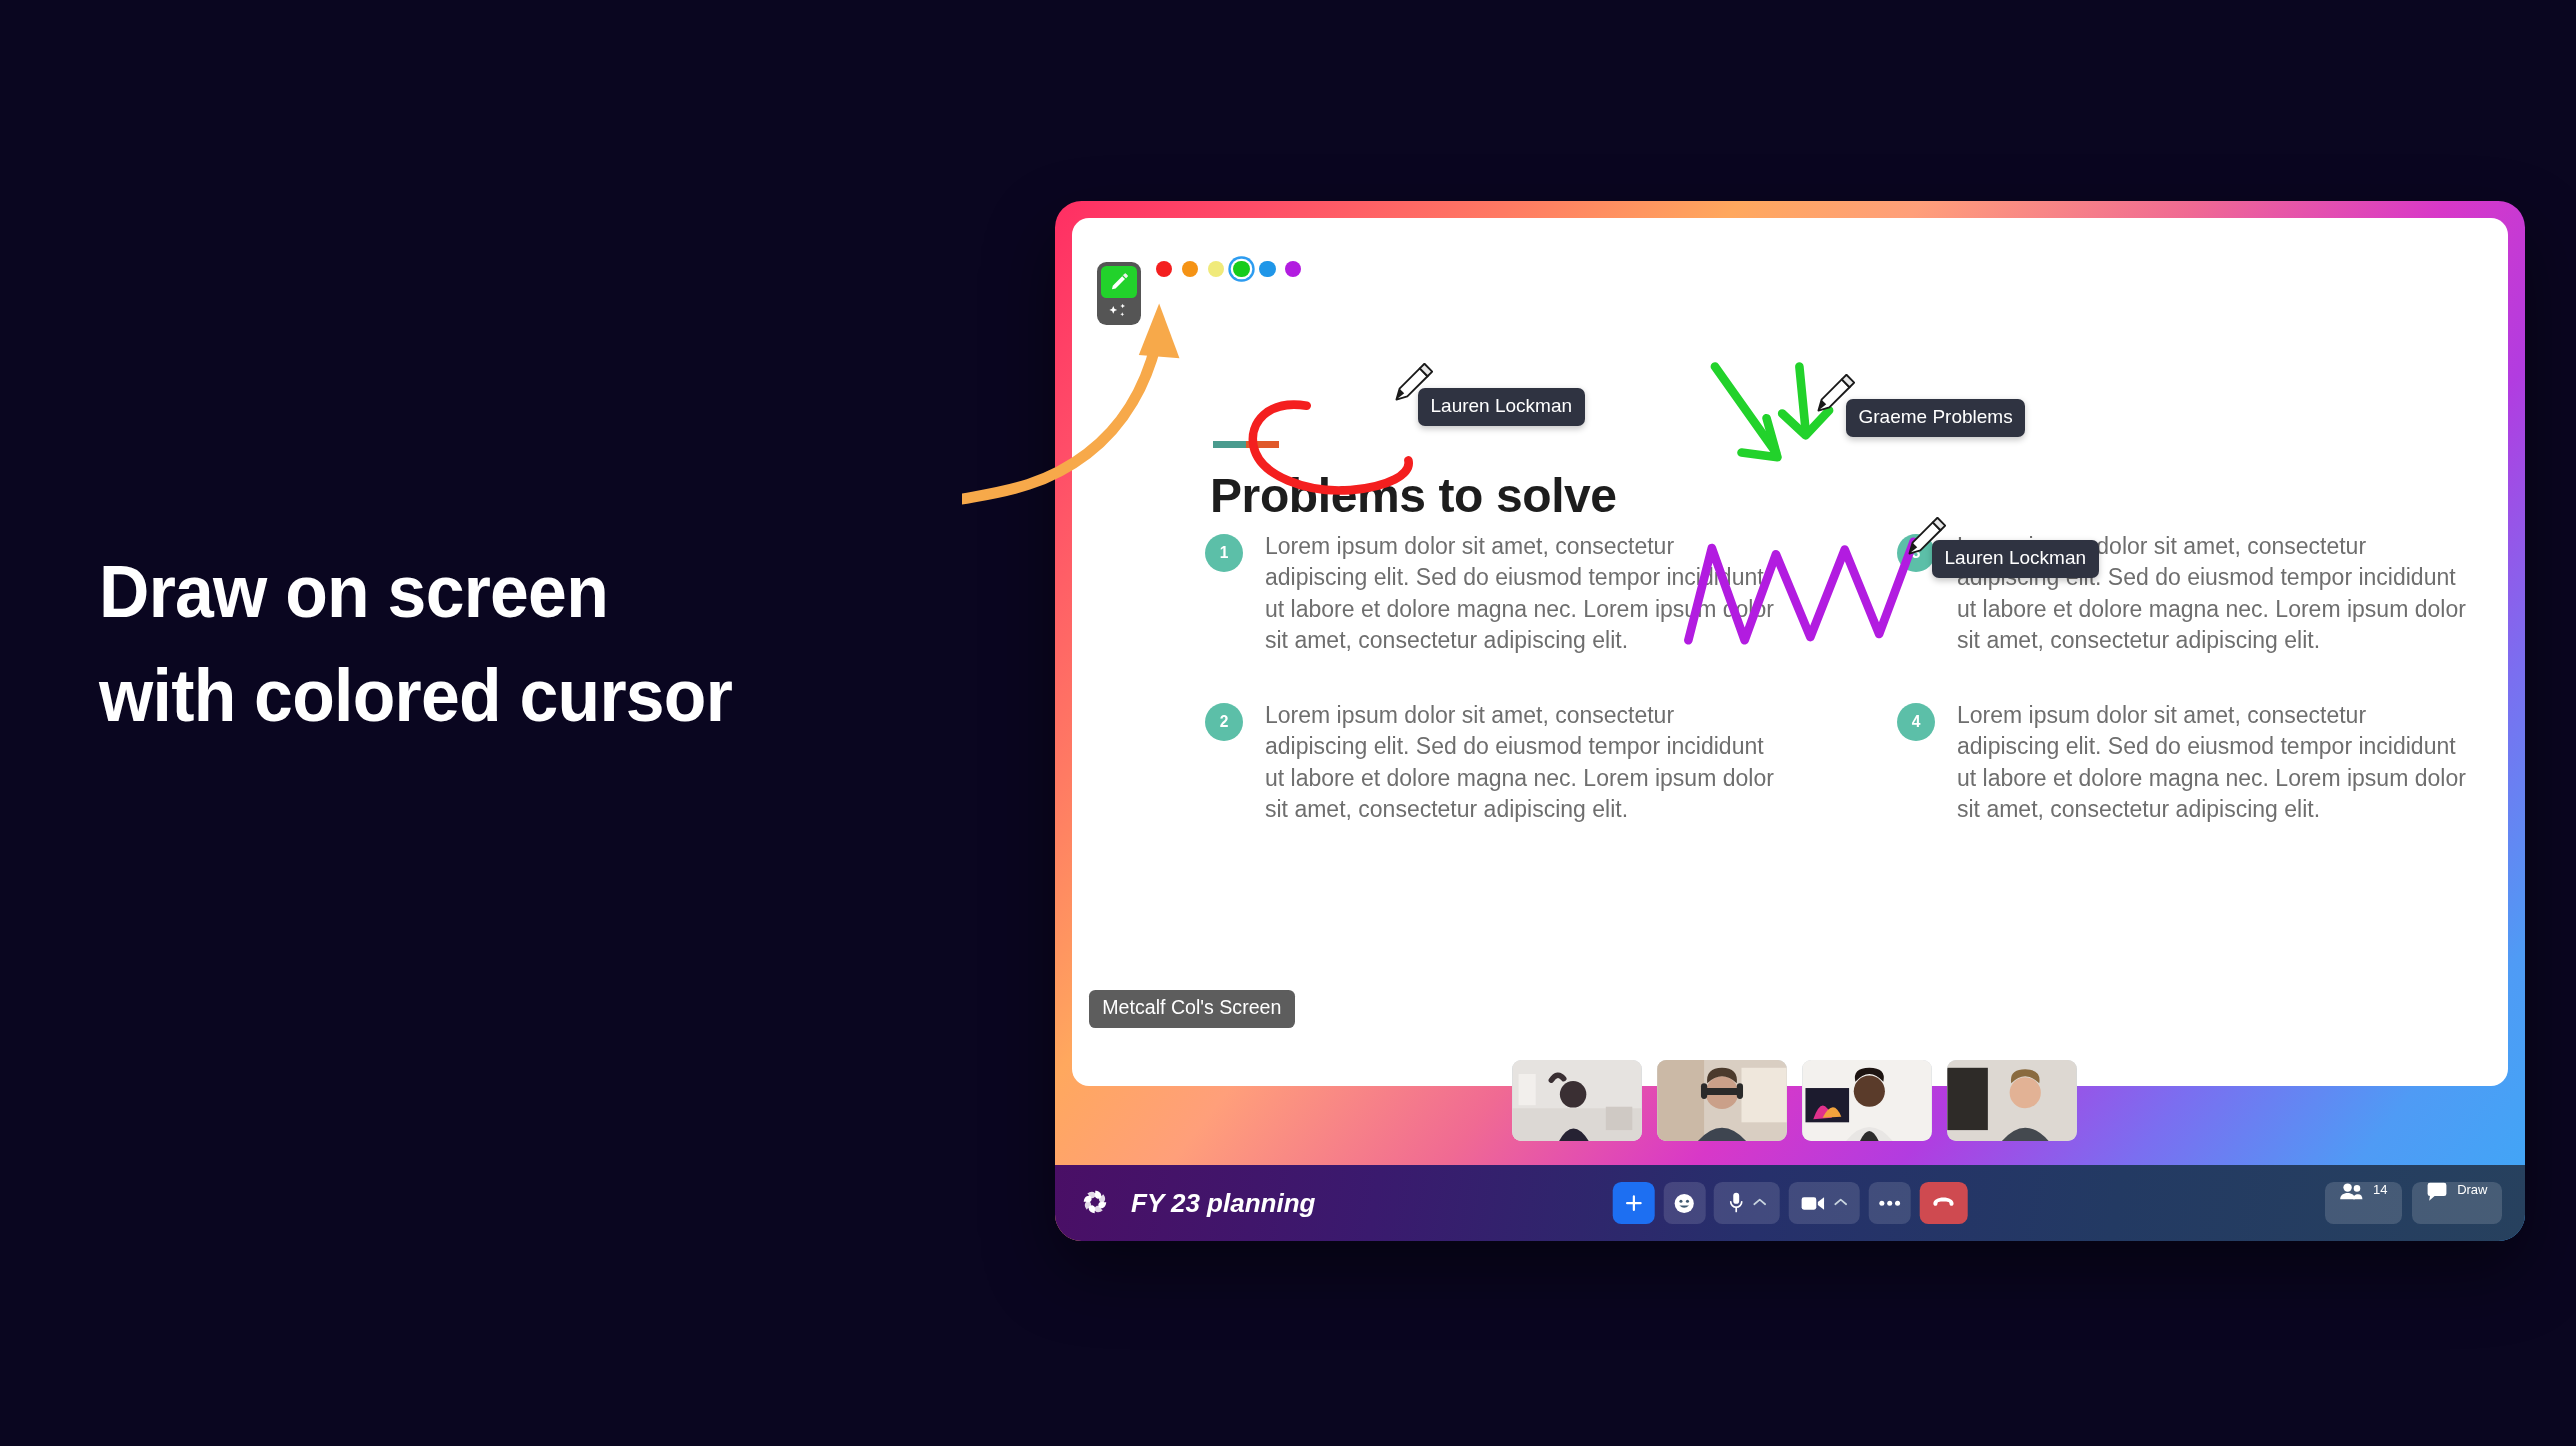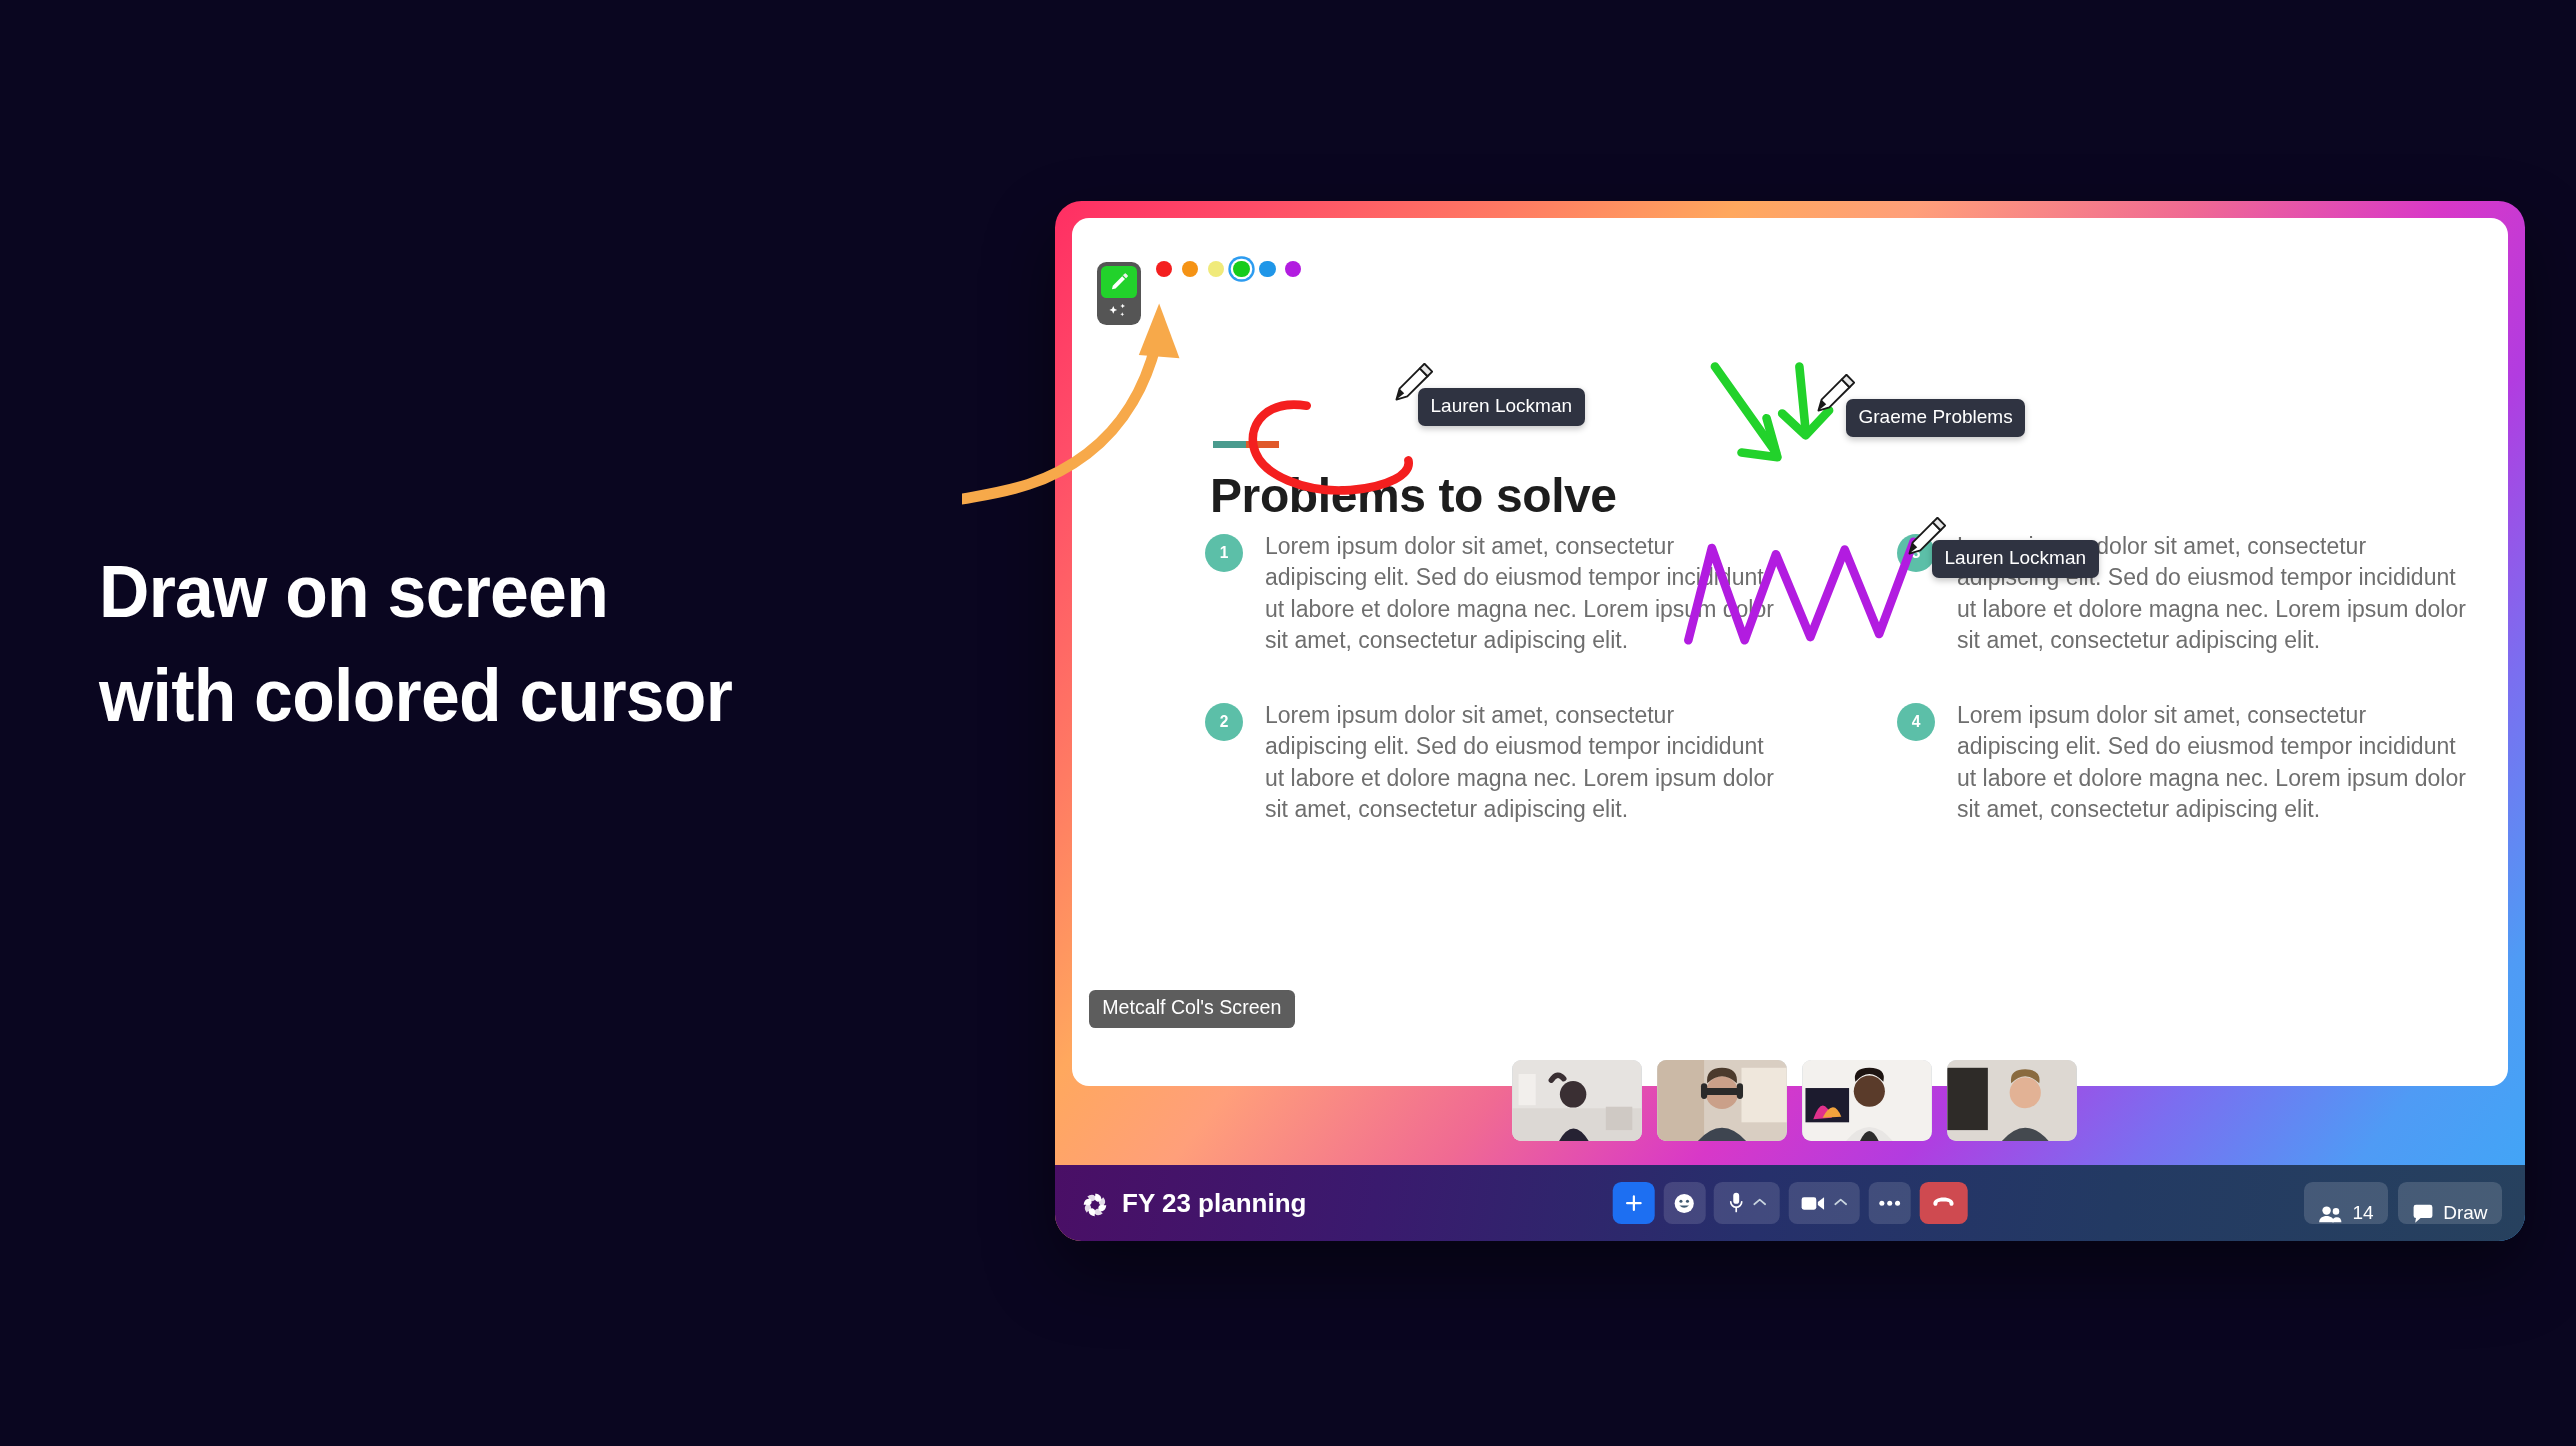--- a/index.html
+++ b/index.html
@@ -192,22 +192,23 @@
   #meetbar {
     position:absolute;
     left:1055px; top:1165px;
     width:1470px; height:76px;
     background:linear-gradient(100deg,#4a0f66 0%,#3a1a6e 22%,#26306b 48%,#233a63 72%,#27415e 100%);
     border-radius:0 0 26.6px 26.6px;
     display:flex; align-items:center;
     z-index:7;
   }
   #meet-left {
-    display:flex; align-items:flex-end; gap:13px;
+    display:flex; align-items:flex-start; gap:22px;
     margin-left:26px;
+    font-style:italic;
   }
   #meet-title {
     color:#ffffff;
     font-family:"Liberation Sans Narrow","Liberation Sans",sans-serif;
     font-weight:700;
     font-size:26px;
   }
   #meet-center {
     position:absolute;
     left:50%; transform:translateX(-50%);
@@ -227,24 +228,24 @@
   .ctl.red  { background:#cf4a50; width:48px; padding:0; }
   #meet-right {
     position:absolute;
     right:23.5px;
     display:flex; align-items:center; gap:10.2px;
   }
   .rctl {
     height:42px;
     border-radius:8.6px;
     background:rgba(255,255,255,.15);
-    display:flex; align-items:flex-end; gap:9.4px;
+    display:flex; align-items:flex-start; gap:9.4px;
     padding:0 14px;
     color:#ffffff;
-    font-size:19px;
+    font-size:13px;
     cursor:pointer;
   }
 </style>
 </head>
 <body>
 
 <div id="headline">
   <span class="l">Draw on screen</span>
   <span class="l">with colored cursor</span>
 </div>

